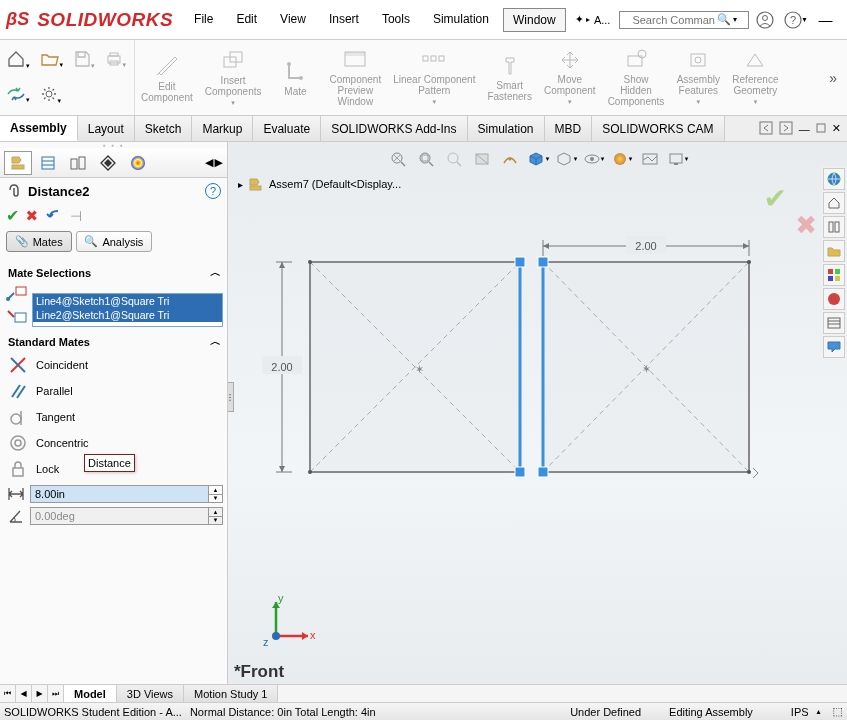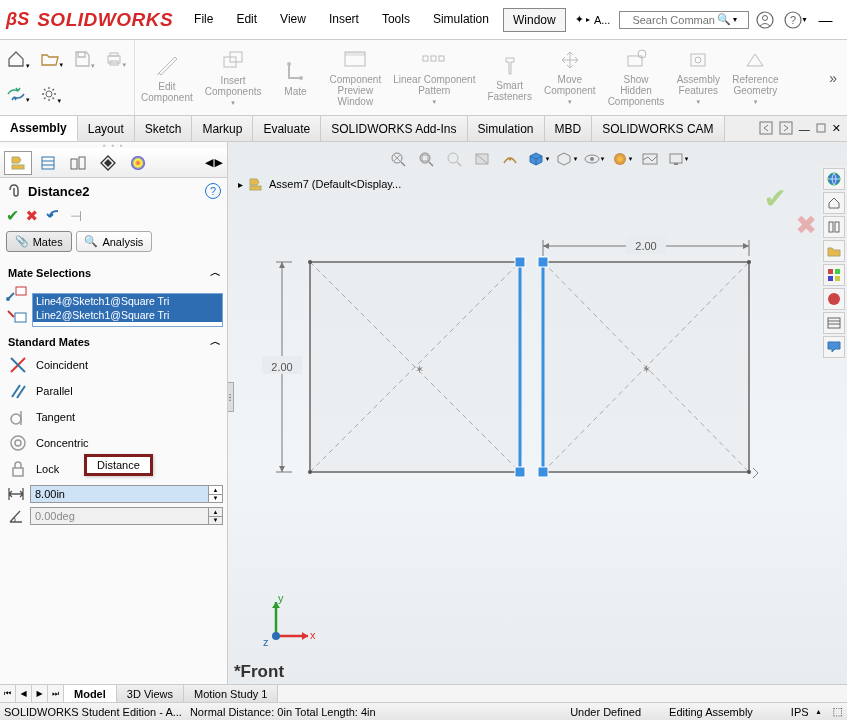--- a/index.html
+++ b/index.html
@@ -60,21 +60,21 @@
 .section-hdr .chev { margin-left: auto; }
 
 .sel-row { display: flex; align-items: flex-end; gap: 4px; margin: 2px 0; }
 .sel-icons { display: flex; flex-direction: column; gap: 2px; }
 .sel-box { flex: 1; border: 1px solid #7aa7d8; background: #fff; min-height: 34px; }
 .sel-line { background: #2f6db3; color: #fff; padding: 1px 3px; font-size: 10.5px; white-space: nowrap; overflow: hidden; }
 
 .mate-row { display: flex; align-items: center; gap: 8px; padding: 3px 2px; cursor: pointer; }
 .mate-icon { width: 20px; height: 20px; display: flex; align-items: center; justify-content: center; }
 
-.tooltip-float { position: absolute; border: 3px solid #7f1d1d; background: #fff; padding: 2px 10px; font-size: 11px; box-shadow: 1px 1px 3px rgba(0,0,0,0.2); }
+.tooltip-float { position: absolute; border: 1px solid #7f1d1d; background: #fff; padding: 2px 3px; font-size: 11px; box-shadow: 1px 1px 3px rgba(0,0,0,0.2); }
 
 .val-row { display: flex; align-items: center; gap: 4px; margin: 2px 0; }
 .val-input { flex: 1; display: flex; border: 1px solid #999; background: #fff; }
 .val-input input { border: none; outline: none; flex: 1; padding: 2px 4px; font-size: 11px; }
 .val-input.hl input { background: #cfe3f7; }
 .spinner { width: 14px; display: flex; flex-direction: column; border-left: 1px solid #999; }
 .spinner div { flex: 1; display: flex; align-items: center; justify-content: center; font-size: 6px; border-bottom: 1px solid #999; cursor: pointer; }
 .spinner div:last-child { border-bottom: none; }
 
 

